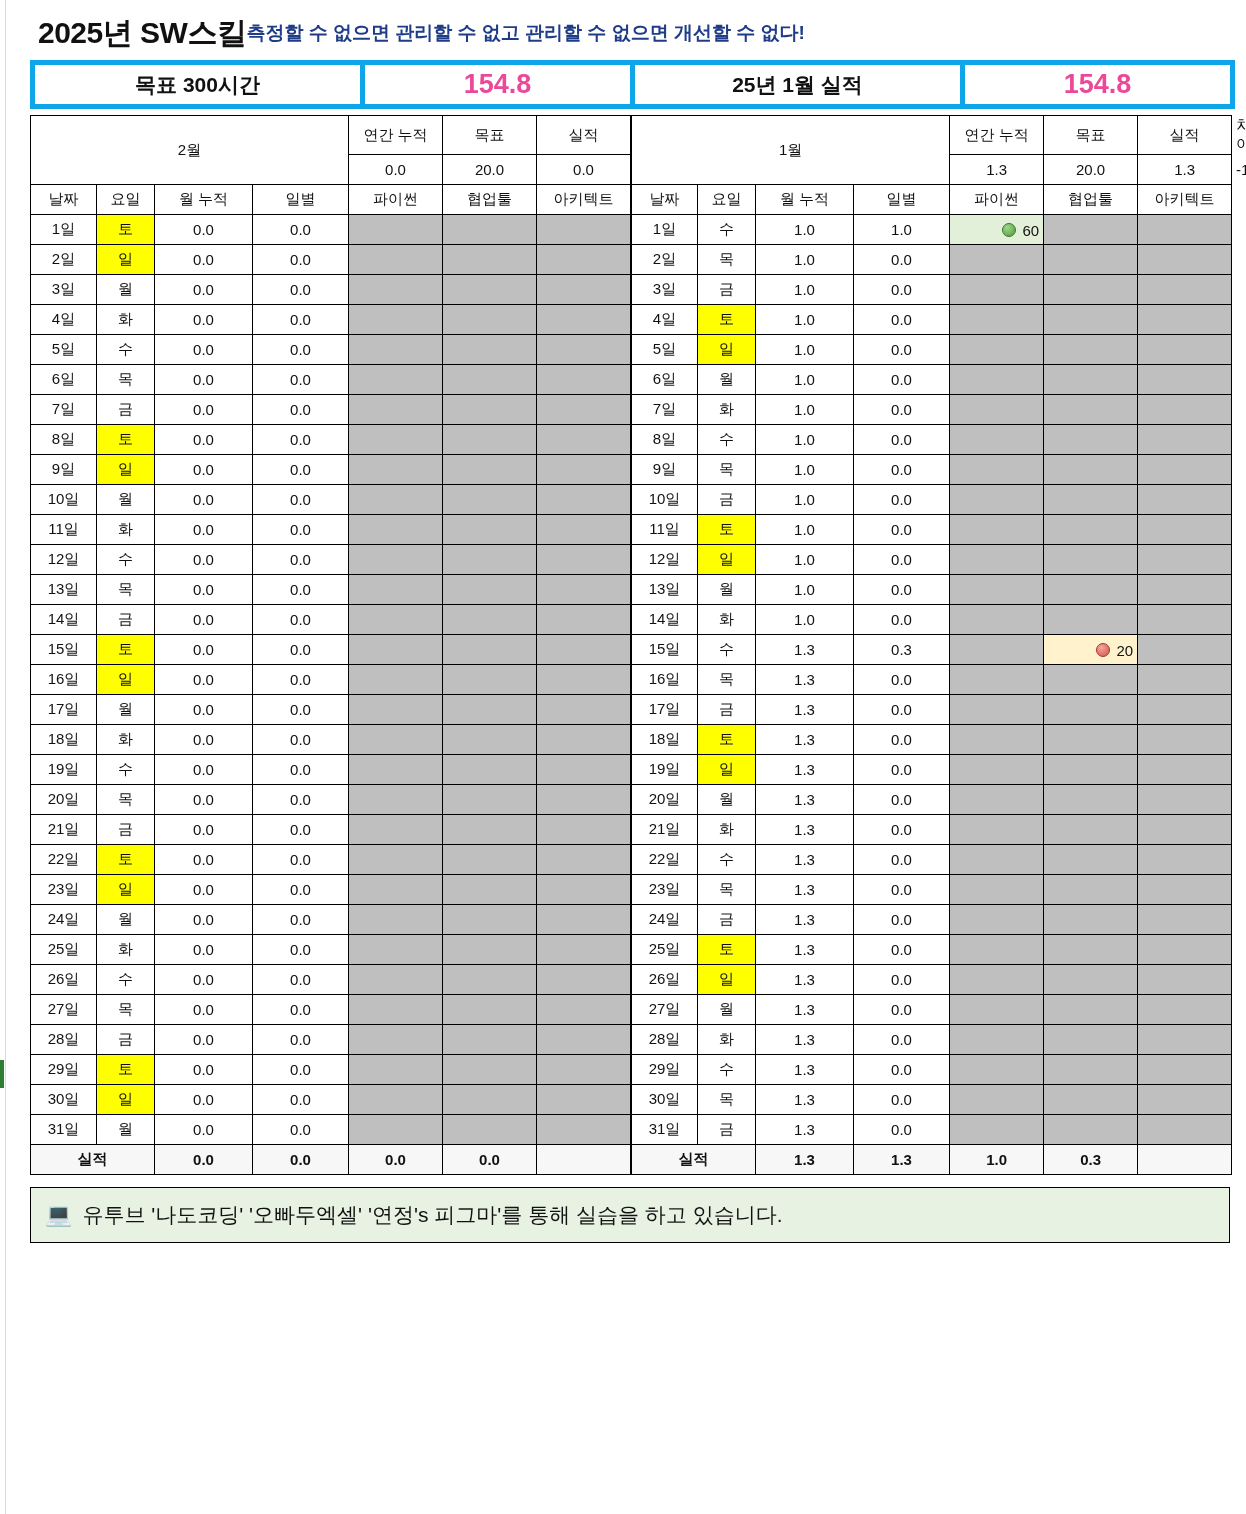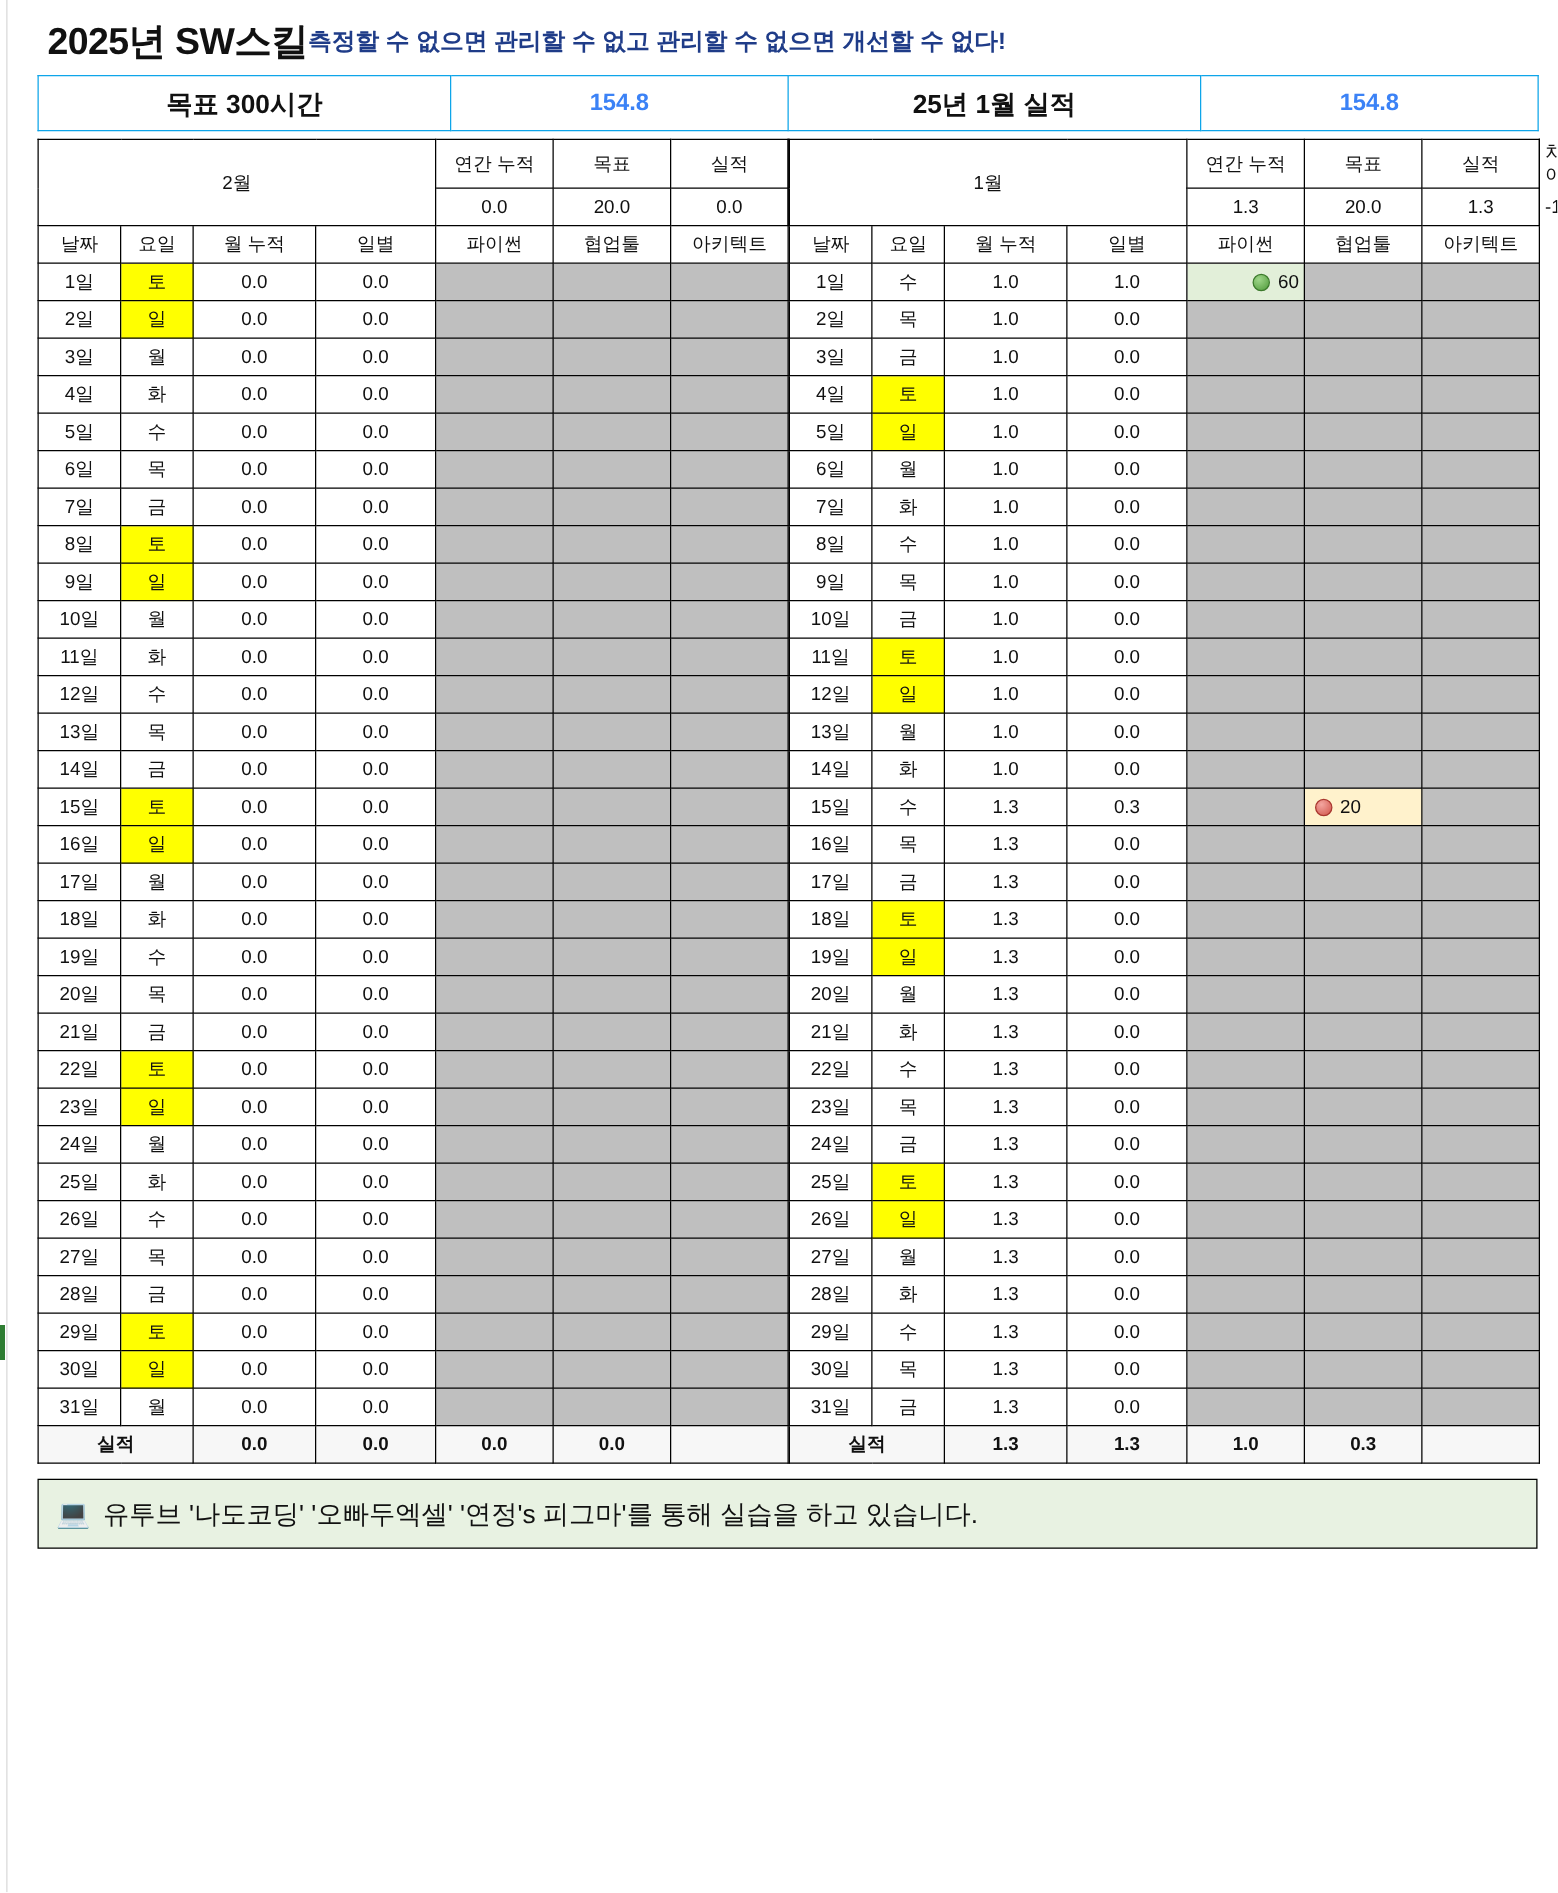--- a/index.html
+++ b/index.html
@@ -62,30 +62,30 @@
   
   table.grid {
     border-collapse: collapse;
     table-layout: fixed;
   }
   .summary {
     width: 1200px;
     margin-top: 4px;
   }
   .summary td {
-    border: 1px solid #0ea5e9;
+    border: 5px solid #0ea5e9;
     height: 44px;
     text-align: center;
     font-size: 21px;
     font-weight: bold;
     color: #111111;
   }
   .summary td.num {
-    color: #3b82f6;
-    font-size: 19px;
+    color: #ec4899;
+    font-size: 27px;
   }
 
   
   .months {
     display: flex;
     gap: 0px;
     margin-top: 6px;
   }
   .mtable {
     width: 600px;
@@ -680,21 +680,21 @@
               <td class="gray"></td>
               <td class="gray"></td>
               <td class="gray"></td>
             </tr>
             <tr>
               <td class="daycell">15일</td>
               <td class="daycell">수</td>
               <td class="numcell">1.3</td>
               <td class="numcell">0.3</td>
               <td class="gray"></td>
-              <td class="yellowmark" style="text-align: left; padding-left: 8px;"><span class="dot dot-red"></span><span class="markval">20</span></td>
+              <td class="yellowmark" style="text-align: right; padding-left: 8px;"><span class="dot dot-red"></span><span class="markval">20</span></td>
               <td class="gray"></td>
             </tr>
             <tr>
               <td class="daycell">16일</td>
               <td class="daycell">목</td>
               <td class="numcell">1.3</td>
               <td class="numcell">0.0</td>
               <td class="gray"></td>
               <td class="gray"></td>
               <td class="gray"></td>

